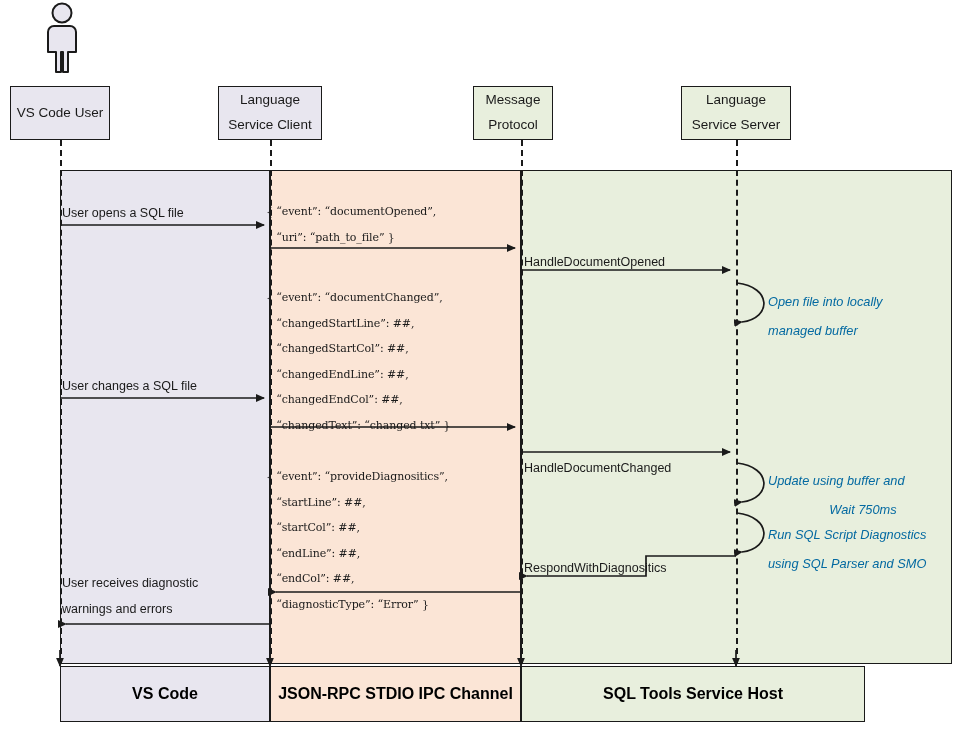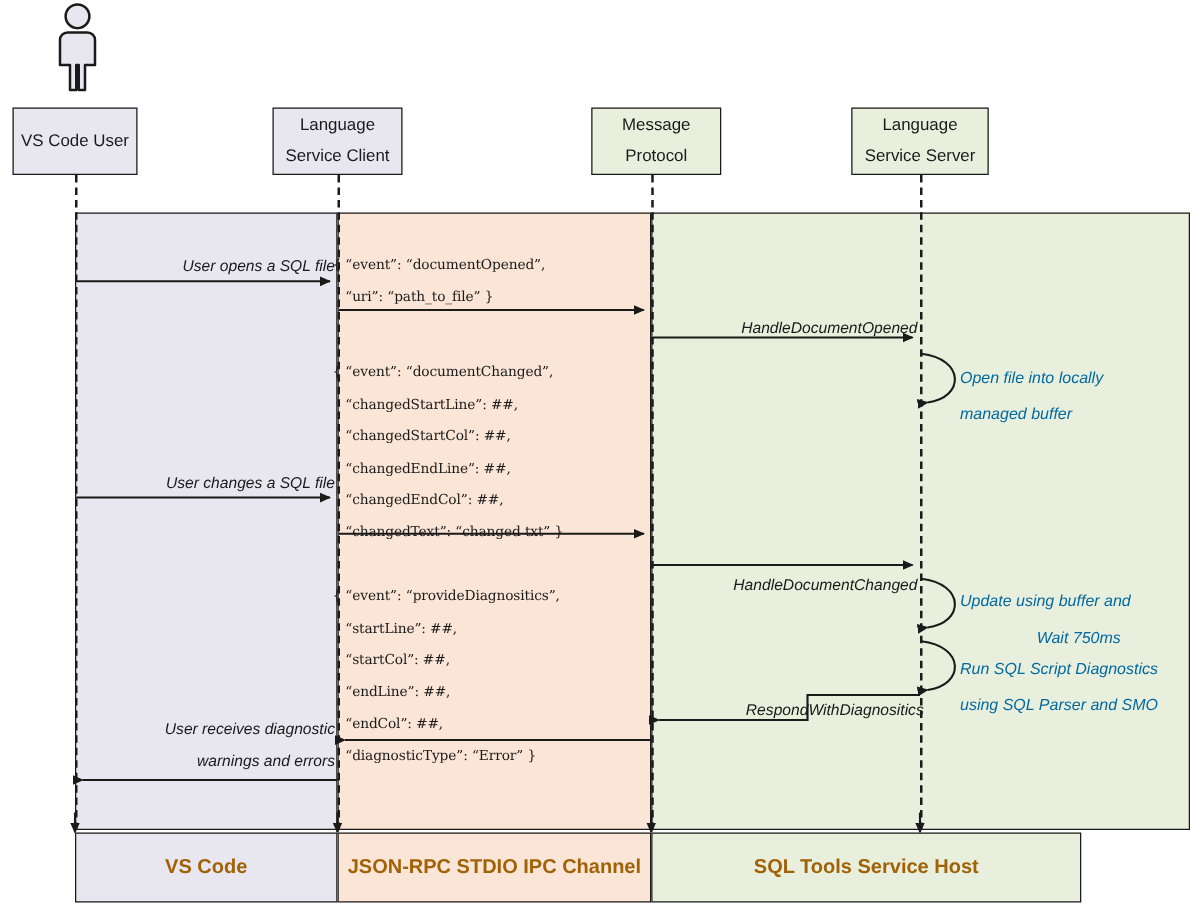--- a/index.html
+++ b/index.html
@@ -55,32 +55,31 @@
 
   
   .footbox {
     box-sizing: border-box;
     border: 1.6px solid #1a1a1a;
     display: flex;
     align-items: center;
     justify-content: center;
     font-size: 16px;
     font-weight: bold;
-    color: #a16207;
+    color: #000000;
   }
   .footbox.vscode { background: #e8e6ef; }
   .footbox.ipc    { background: #fbe5d6; }
   .footbox.host   { background: #e8efdd; }
 
   
   .msglabel {
-    font-style: italic;
     font-size: 12.5px;
     color: #1a1a1a;
-    text-align: right;
+    text-align: left;
     line-height: 2.1;
     white-space: nowrap;
   }
   .jsonblock {
     font-family: "DejaVu Serif", serif;
     font-size: 11px;
     color: #1a1a1a;
     line-height: 2.32;
     white-space: pre;
     letter-spacing: -0.1px;
@@ -107,21 +106,21 @@
 
   <div class="headbox" style="left:10px; top:86px; width:100px; height:54px; background:#e8e6ef;">
     <span>VS Code User</span>
   </div>
 
   <div class="headbox client" style="left:218px; top:86px; width:104px; height:54px;">
     <span>Language</span>
     <span>Service Client</span>
   </div>
 
-  <div class="headbox server" style="left:473px; top:86px; width:104px; height:54px;">
+  <div class="headbox server" style="left:473px; top:86px; width:80px; height:54px;">
     <span>Message</span>
     <span>Protocol</span>
   </div>
 
   <div class="headbox server" style="left:681px; top:86px; width:110px; height:54px;">
     <span>Language</span>
     <span>Service Server</span>
   </div>
 
   <div class="band band-vscode" style="left:60px; top:170px; width:210px; height:494px;"></div>

